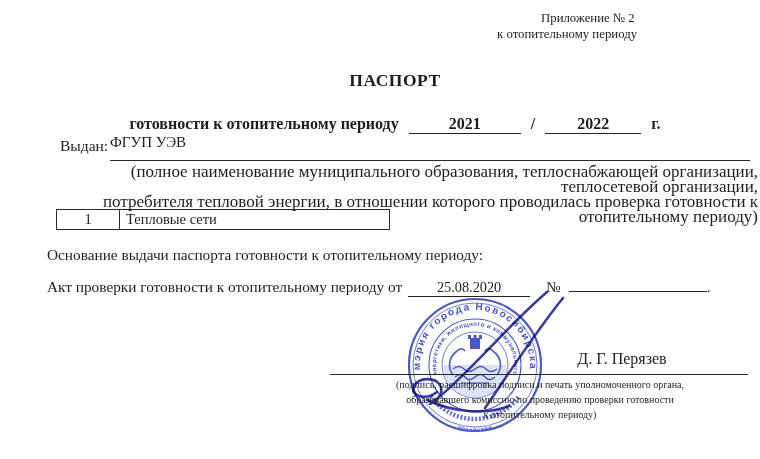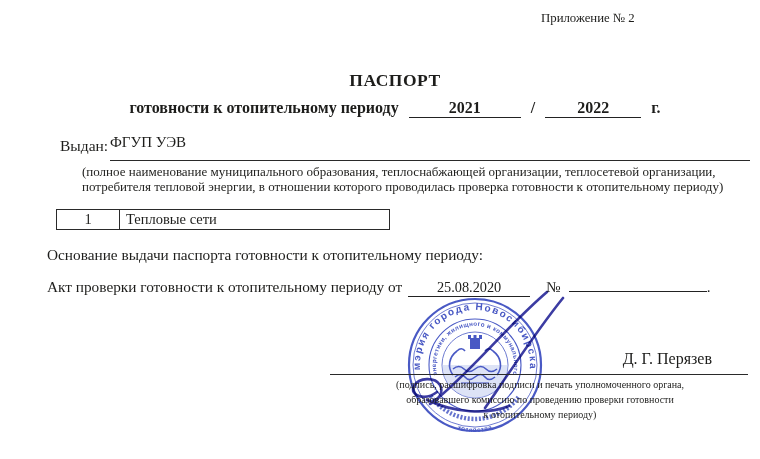--- a/index.html
+++ b/index.html
@@ -11,50 +11,51 @@
   }
   .abs{position:absolute;}
   
   .annex{left:497px;top:11px;width:252px;font-size:12.8px;line-height:15.6px;}
   .annex .l0{margin-left:44px;}
   
   .title{left:40px;top:70px;width:710px;text-align:center;font-weight:bold;font-size:17.5px;letter-spacing:.5px;}
   .subtitle{left:40px;top:99px;width:710px;display:flex;justify-content:center;align-items:baseline;font-weight:bold;font-size:16px;}
   .subtitle .gap{width:10px;}
   .blank{display:inline-block;border-bottom:1.4px solid #222;text-align:center;}
-  .blank.year1{width:112px;}
+  .blank.year1{width:112px;margin-top:16px;}
   .blank.year2{width:96px;}
   
   .vydan{left:60px;top:137px;font-size:15.5px;}
   .org{left:110px;top:134px;width:640px;text-align:left;font-size:15px;}
   .org-line{left:110px;top:160px;width:640px;border-top:1.3px solid #2a2a2a;height:0;}
-  .org-caption{left:82px;top:164px;width:676px;text-align:left;font-size:13px;line-height:15px;}
+  .org-caption{left:82px;top:164px;width:676px;text-align:right;font-size:17px;line-height:15px;}
   
   .obj-table{left:56px;top:209px;display:flex;border:1.5px solid #2a2a2a;font-size:14.5px;line-height:19px;}
   .obj-table .c1{width:62px;text-align:center;border-right:1.3px solid #2a2a2a;}
   .obj-table .c2{width:263px;padding-left:6px;}
   
   .basis-heading{left:47px;top:246px;font-size:15.3px;}
   .act-row{left:47px;top:278px;display:flex;align-items:baseline;font-size:15.3px;white-space:nowrap;}
   .act-row .blank-date{width:122px;margin-left:6px;font-size:14.3px;}
   .act-row .num-label{margin-left:16px;}
   .act-row .blank-num{width:138px;margin-left:8px;}
   
   .stamp{left:395px;top:285px;width:160px;height:160px;mix-blend-mode:multiply;opacity:.93;}
   .autograph{left:395px;top:280px;width:200px;height:150px;mix-blend-mode:multiply;}
-  .sig-name{left:532px;top:350px;width:180px;text-align:right;font-size:16px;}
+  .sig-name{left:532px;top:350px;width:180px;text-align:center;font-size:16px;}
   .sig-line{left:330px;top:374px;width:418px;border-top:1.2px solid #2a2a2a;height:0;}
   .sig-caption{left:339px;top:378px;width:402px;text-align:center;font-size:10px;line-height:14.8px;}
   .stamp-ring-text{font-family:"Liberation Sans","DejaVu Sans",sans-serif;font-weight:bold;}
 </style>
 </head>
 <body>
 
 <div class="abs annex">
   <div class="l0">Приложение № 2</div>
+  <div>к отопительному периоду</div>
 </div>
 
 <div class="abs title">ПАСПОРТ</div>
 <div class="abs subtitle">
   <span>готовности к отопительному периоду</span>
   <span class="gap"></span>
   <span class="blank year1">2021</span>
   <span class="gap"></span>
   <span>/</span>
   <span class="gap"></span>

